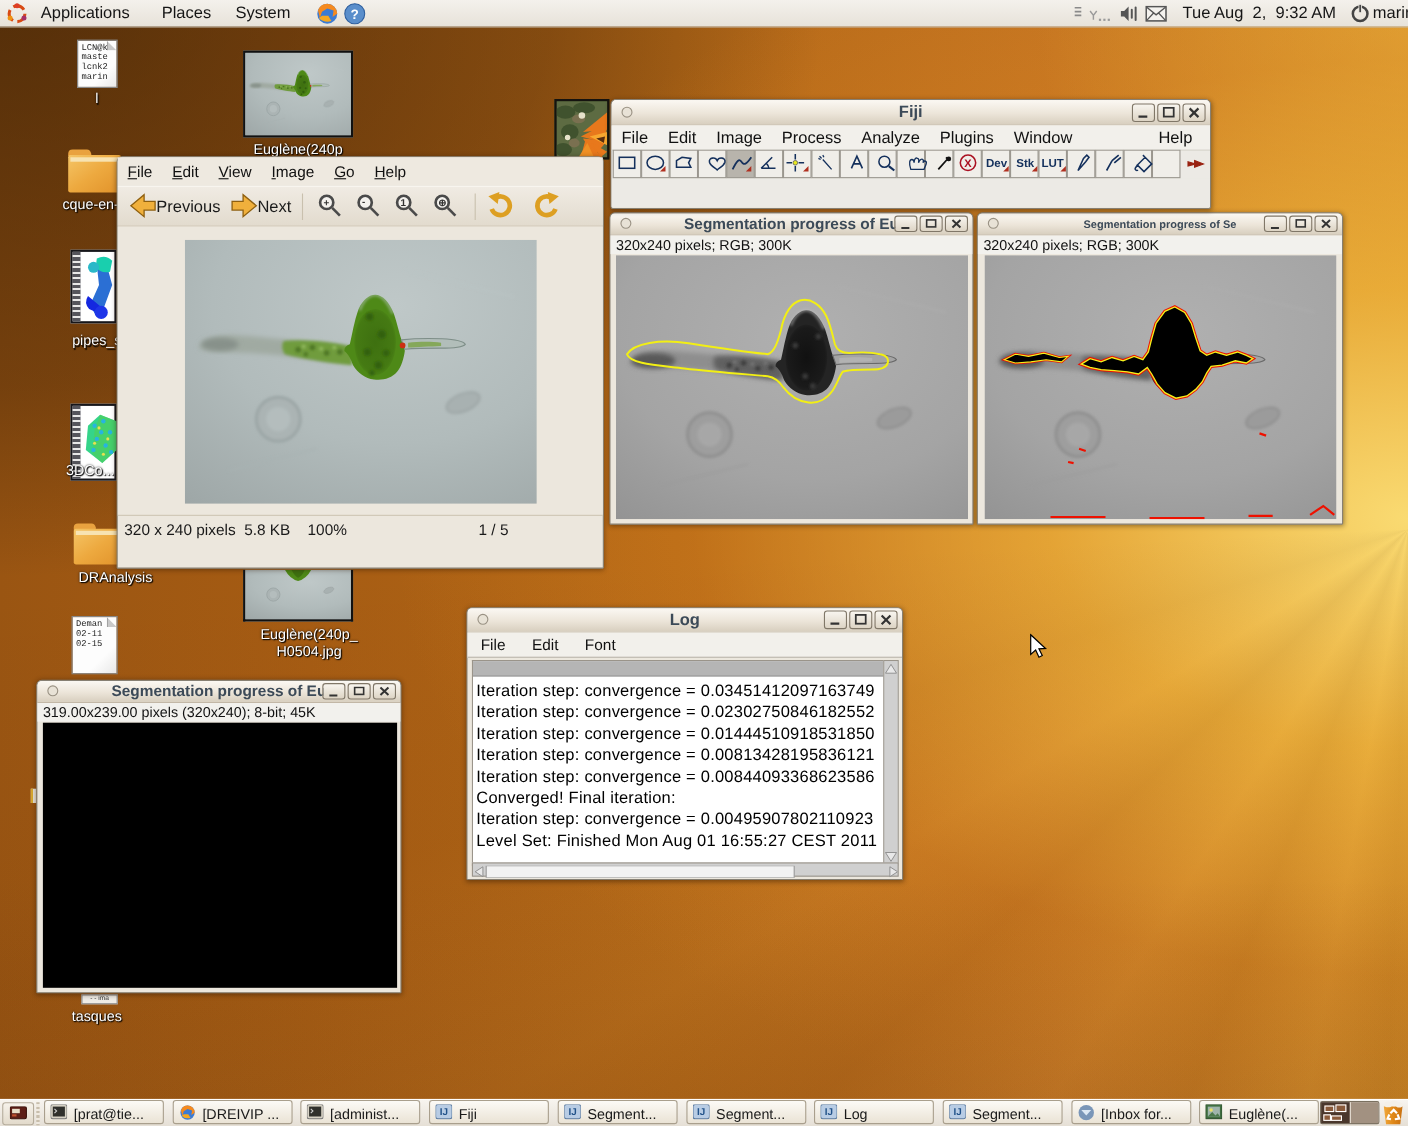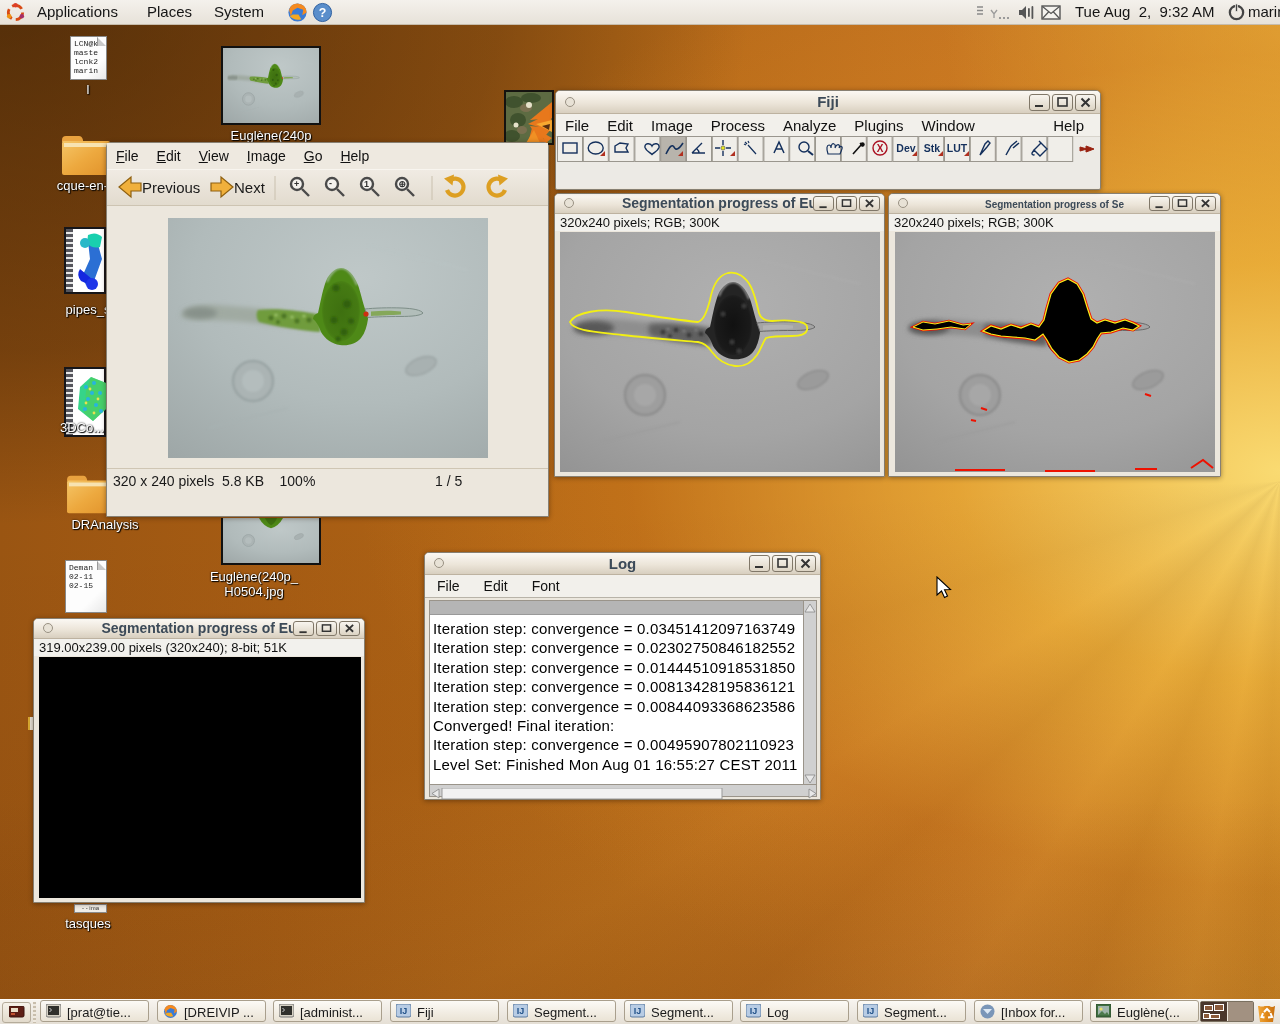--- a/index.html
+++ b/index.html
@@ -266,21 +266,21 @@
 <div style="position:absolute; left:221px; top:518px; width:100px; height:47px; border:2px solid #111; border-top:none; background:#b3bcbc; overflow:hidden;">
  <svg width="96" height="45" viewBox="0 0 320 150">
   <rect width="320" height="150" fill="url(#bgc)"></rect>
   <path d="M120 0 Q135 28 160 34 Q185 28 200 0 Z" fill="#4e8917"></path>
   <path d="M140 0 Q150 20 160 24 Q172 20 180 0 Z" fill="#3e7010"></path>
   <circle cx="85" cy="75" r="20" fill="#abb4b4" stroke="#9aa4a4" stroke-width="2.5"></circle>
   <circle cx="85" cy="75" r="11" fill="#b4bdbd"></circle>
   <ellipse cx="253" cy="62" rx="16" ry="8" fill="#a8b1b1" stroke="#9aa3a3" stroke-width="1.5" transform="rotate(-22 253 62)"></ellipse>
  </svg>
 </div>
-<div class="dlabel" style="left:194px; top:569px; width:120px;">Euglène(240p_<br>H0504.jpg</div>
+<div class="dlabel" style="left:221px; top:569px; width:120px;">Euglène(240p_<br>H0504.jpg</div>
 
 <div style="position:absolute; left:504px; top:90px; width:50px; height:55px; border:2px solid #15130f; background:#4a5a34; overflow:hidden;">
  <svg width="46" height="51" viewBox="0 0 46 51">
   <rect width="46" height="51" fill="#5d6b42"></rect>
   <g fill="#40522e">
           <ellipse cx="8" cy="10" rx="9" ry="6"></ellipse>
           <ellipse cx="25" cy="6" rx="10" ry="5"></ellipse>
           <ellipse cx="12" cy="28" rx="8" ry="7"></ellipse>
           <ellipse cx="6" cy="44" rx="8" ry="6"></ellipse>
         </g>
@@ -583,21 +583,21 @@
               <rect x="2" y="1" width="9" height="7" fill="none" stroke="#333" stroke-width="1.6"></rect>
             </svg>
           </div>
    <div class="wb" style="height:15px;">
             <svg width="13" height="10" viewBox="0 0 13 11">
               <path d="M2.5 1 L10.5 8.5 M10.5 1 L2.5 8.5" stroke="#333" stroke-width="2"></path>
             </svg>
           </div>
   </div>
  </div>
- <div style="height:17px; font-size:13px; color:#111; background:#f2f1ed; padding:1px 0 0 5px;">319.00x239.00 pixels (320x240); 8-bit; 51K</div>
+ <div style="height:17px; font-size:13px; color:#111; background:#f2f1ed; padding:1px 0 0 5px;">319.00x239.00 pixels (320x240); 8-bit; 45K</div>
  <div style="position:absolute; left:5px; top:38px; width:322px; height:241px; background:#000;"></div>
 </div>
 
 <div id="toppanel">
  <svg style="position:absolute; left:5px; top:2px;" width="21" height="21" viewBox="0 0 24 24">
   <g fill="none">
    <circle cx="12" cy="12" r="8.2" stroke="#d84a14" stroke-width="3.2" stroke-dasharray="12.5 4.7"></circle>
    <circle cx="12" cy="3.6" r="2.6" fill="#dd3e27"></circle>
    <circle cx="4.8" cy="16.3" r="2.6" fill="#ef9312"></circle>
    <circle cx="19.2" cy="16.3" r="2.6" fill="#a62f66"></circle>

